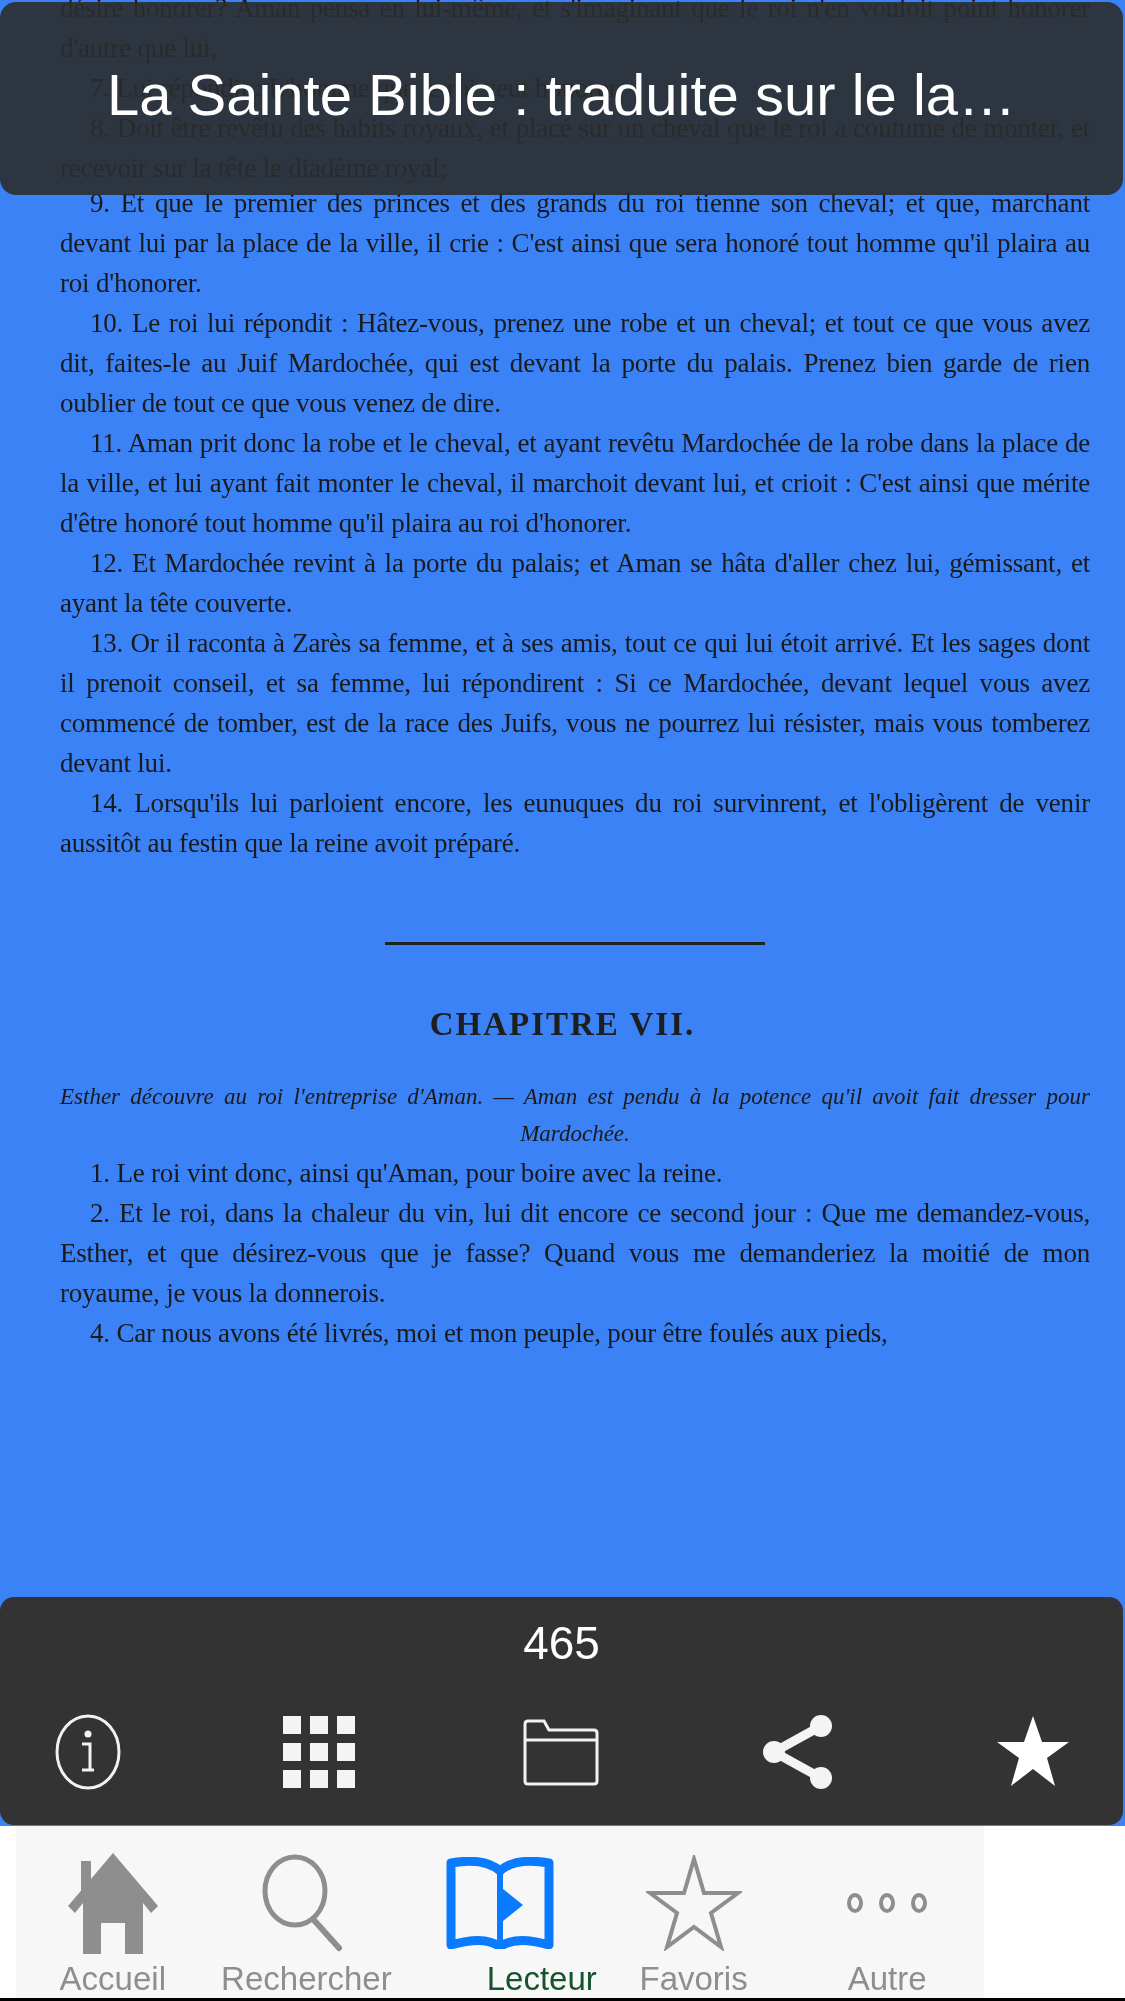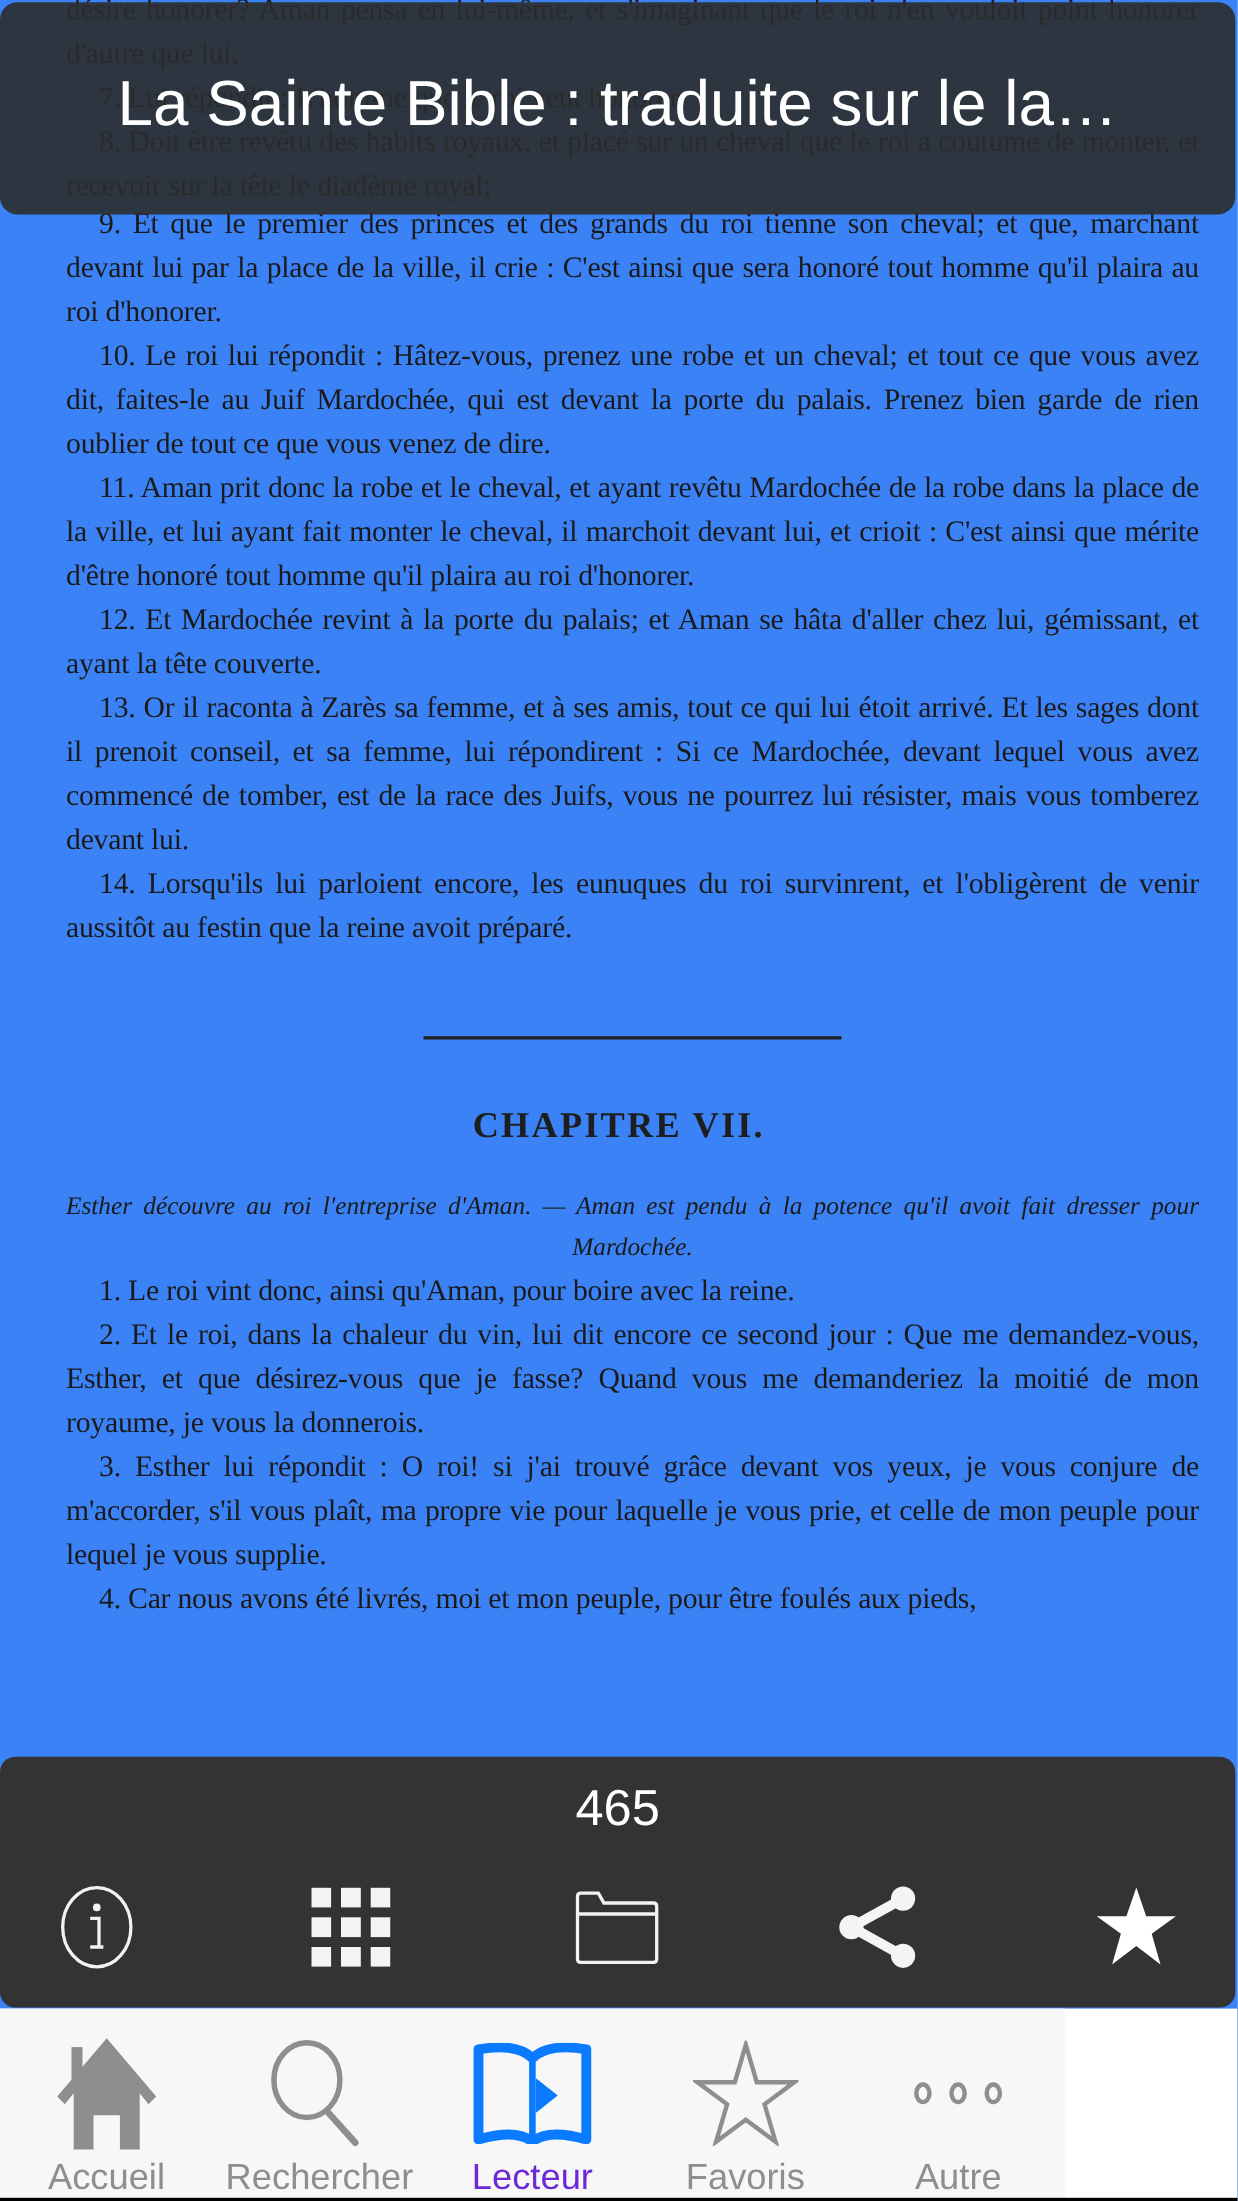--- a/index.html
+++ b/index.html
@@ -73,40 +73,40 @@
     }
     .panel-icon svg { display: block; }
     .pi-info { left: 43px; }
     .pi-grid { left: 274px; }
     .pi-folder { left: 516px; }
     .pi-share { left: 753px; }
     .pi-star { left: 988px; }
 
     
     .tab-bar {
-      position: absolute; left: 0; top: 1826px; width: 968px; height: 172px;
+      position: absolute; left: 16px; top: 1826px; width: 968px; height: 172px;
       background: #f7f7f7;
       display: flex;
     }
     .bottom-strip {
       position: absolute; left: 0; top: 1998px; width: 1125px; height: 3px; background: #000;
     }
     .tab {
       position: relative; width: 225px; height: 172px; cursor: pointer;
     }
     .tab .tab-icon {
       position: absolute; left: 0; right: 0; top: 22px; height: 110px;
       display: flex; align-items: center; justify-content: center;
     }
     .tab .tab-label {
       position: absolute; left: 0; right: 0; top: 134px;
       text-align: center; font-size: 33px; line-height: 38px; color: #8e8e8e;
       font-family: "Liberation Sans", sans-serif;
     }
-    .tab.active .tab-label { color: #6d28d9; }
+    .tab.active .tab-label { color: #14532d; text-align: right; }
   </style>
 </head>
 <body>
 
 <div class="page">
   <div class="scan-text para-top">
     <p class="cont">désire honorer? Aman pensa en lui-même, et s'imaginant que le roi n'en vouloit point honorer d'autre que lui,</p>
     <p>7. Lui répondit : L'homme que le roi veut honorer</p>
     <p>8. Doit être revêtu des habits royaux, et placé sur un cheval que le roi a coutume de monter, et recevoir sur la tête le diadème royal;</p>
   </div>
@@ -121,21 +121,20 @@
   </div>
 
   <div class="separator"></div>
 
   <div class="chapter-title">CHAPITRE VII.</div>
   <div class="chapter-summary">Esther découvre au roi l'entreprise d'Aman. — Aman est pendu à la potence qu'il avoit fait dresser pour Mardochée.</div>
 
   <div class="scan-text para-ch">
     <p>1. Le roi vint donc, ainsi qu'Aman, pour boire avec la reine.</p>
     <p>2. Et le roi, dans la chaleur du vin, lui dit encore ce second jour : Que me demandez-vous, Esther, et que désirez-vous que je fasse? Quand vous me demanderiez la moitié de mon royaume, je vous la donnerois.</p>
-    <p>3. Esther lui répondit : O roi! si j'ai trouvé grâce devant vos yeux, je vous conjure de m'accorder, s'il vous plaît, ma propre vie pour laquelle je vous prie, et celle de mon peuple pour lequel je vous supplie.</p>
     <p>4. Car nous avons été livrés, moi et mon peuple, pour être foulés aux pieds,</p>
   </div>
 </div>
 
 <div class="title-bar">
   <div class="title">La Sainte Bible : traduite sur le la…</div>
 </div>
 
 <div class="control-panel">
   <div class="page-number">465</div>

